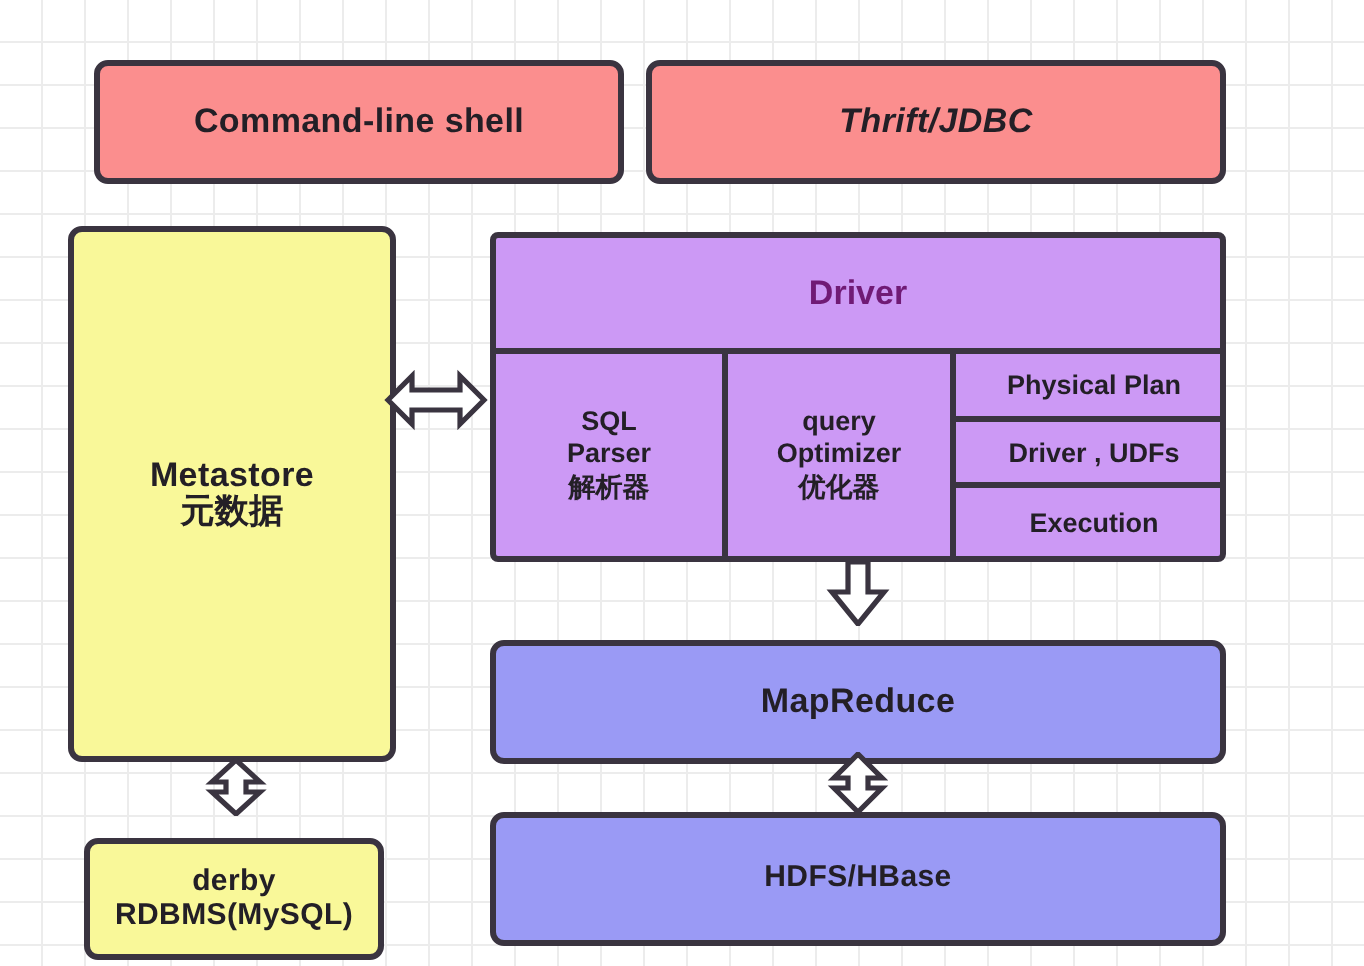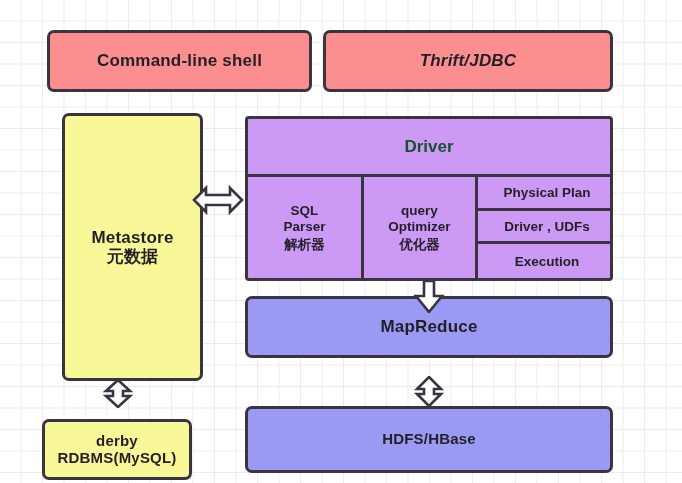--- a/index.html
+++ b/index.html
@@ -59,21 +59,21 @@
     overflow: hidden;
   }
   .driver-title {
     height: 58px;
     flex: 0 0 58px;
     display: flex;
     align-items: center;
     justify-content: center;
     font-weight: bold;
     font-size: 17px;
-    color: #14532d;
+    color: #701a75;
     border-bottom: 3px solid #3a3440;
     box-sizing: border-box;
   }
   .driver-cols {
     flex: 1 1 auto;
     display: flex;
     flex-direction: row;
     min-height: 0;
   }
   .dcol {
@@ -121,21 +121,21 @@
 <div id="canvas">
 
   <div class="box pink" style="left:47px; top:30px; width:265px; height:62px; font-size:17px;">
     <span>Command-line shell</span>
   </div>
 
   <div class="box pink" style="left:323px; top:30px; width:290px; height:62px; font-size:17px;font-style:italic;">
     <span>Thrift/JDBC</span>
   </div>
 
-  <div class="box yellow" style="left:62px; top:113px; width:141px; height:268px; font-size:17px;">
+  <div class="box yellow" style="left:34px; top:113px; width:164px; height:268px; font-size:17px;">
     <span>Metastore</span>
     <span class="cjk">元数据</span>
   </div>
 
   <div class="box yellow" style="left:42px; top:406px; width:150px; height:61px; font-size:15px;margin-top:13px;">
     <span>derby</span>
     <span>RDBMS(MySQL)</span>
   </div>
 
   <div class="driver-wrap">
@@ -156,21 +156,21 @@
 
       <div class="dcol-right">
         <div class="rcell">Physical Plan</div>
         <div class="rcell">Driver , UDFs</div>
         <div class="rcell">Execution</div>
       </div>
 
     </div>
   </div>
 
-  <div class="box blue" style="left:245px; top:296px; width:368px; height:62px; font-size:17px;">
+  <div class="box blue" style="left:245px; top:320px; width:368px; height:62px; font-size:17px;">
     <span>MapReduce</span>
   </div>
 
   <div class="box blue" style="left:245px; top:406px; width:368px; height:67px; font-size:15px;">
     <span>HDFS/HBase</span>
   </div>
 
   <div class="arrow" style="left:192px; top:183px; width:52px; height:34px;">
     <svg width="52" height="34" viewBox="0 0 52 34">
       <polygon points="2,17 14,5 14,12 38,12 38,5 50,17 38,29 38,22 14,22 14,29" fill="#ffffff" stroke="#3a3440" stroke-width="2.6" stroke-linejoin="miter"></polygon>

